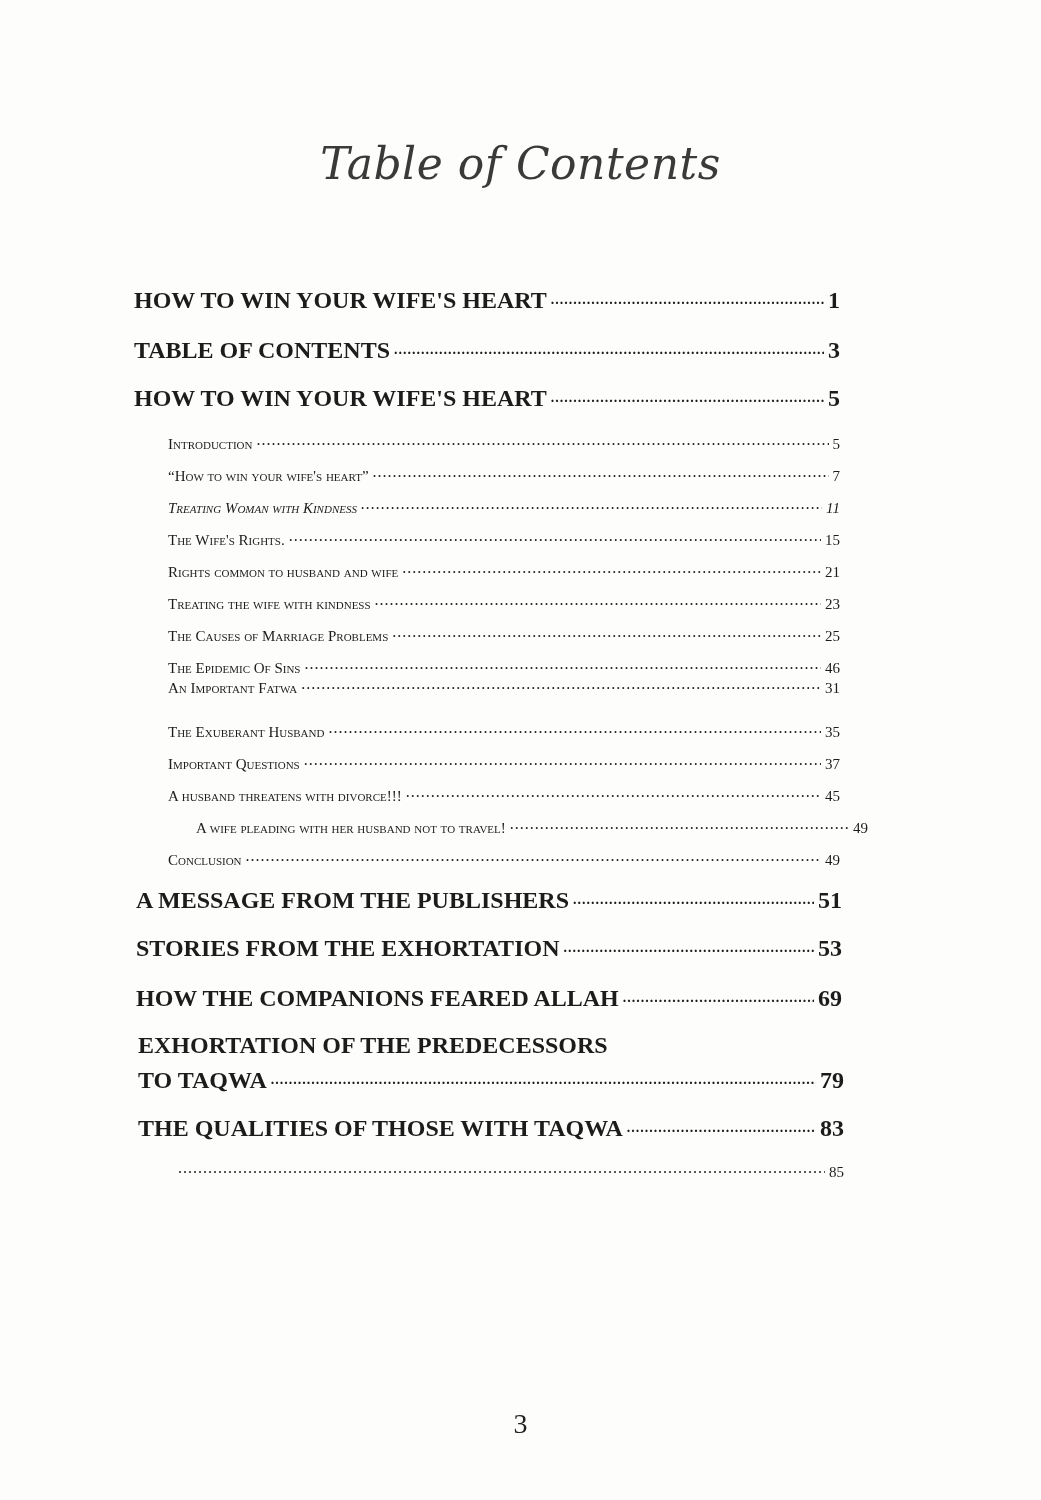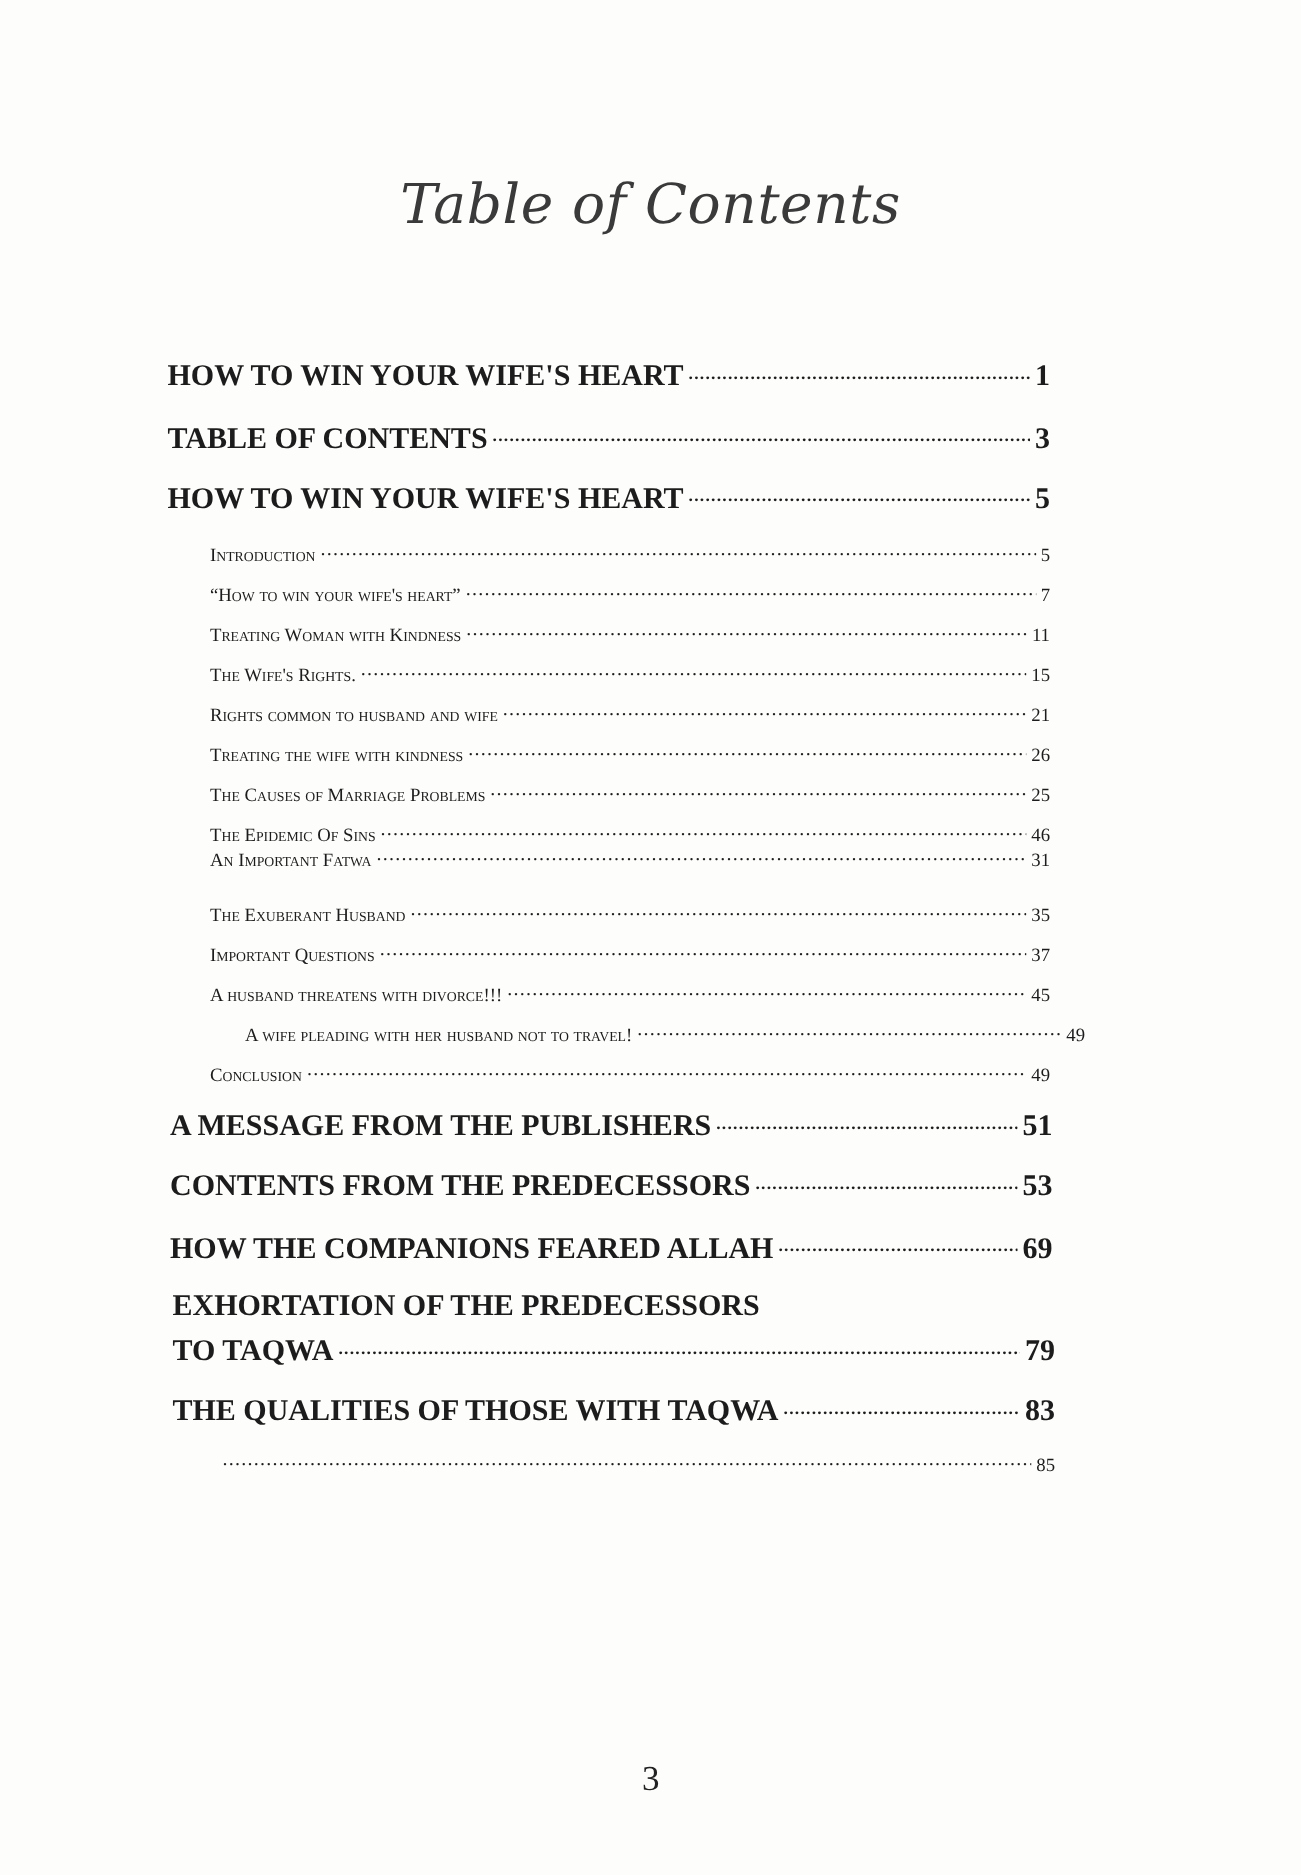--- a/index.html
+++ b/index.html
@@ -60,39 +60,39 @@
   <div class="entry sub" style="top:434px;left:168px;width:672px;">
     <span class="label">Introduction</span>
     <span class="leader"></span>
     <span class="page">5</span>
   </div>
   <div class="entry sub" style="top:466px;left:168px;width:672px;">
     <span class="label">“How to win your wife's heart”</span>
     <span class="leader"></span>
     <span class="page">7</span>
   </div>
-  <div class="entry sub" style="top:498px;left:168px;width:672px;">
+  <div class="entry sub" style="top:498px;left:168px;width:672px;font-style:italic;">
     <span class="label">Treating Woman with Kindness</span>
     <span class="leader"></span>
     <span class="page">11</span>
   </div>
   <div class="entry sub" style="top:530px;left:168px;width:672px;">
     <span class="label">The Wife's Rights.</span>
     <span class="leader"></span>
     <span class="page">15</span>
   </div>
   <div class="entry sub" style="top:562px;left:168px;width:672px;">
     <span class="label">Rights common to husband and wife</span>
     <span class="leader"></span>
     <span class="page">21</span>
   </div>
   <div class="entry sub" style="top:594px;left:168px;width:672px;">
     <span class="label">Treating the wife with kindness</span>
     <span class="leader"></span>
-    <span class="page">26</span>
+    <span class="page">23</span>
   </div>
   <div class="entry sub" style="top:626px;left:168px;width:672px;">
     <span class="label">The Causes of Marriage Problems</span>
     <span class="leader"></span>
     <span class="page">25</span>
   </div>
   <div class="entry sub" style="top:658px;left:168px;width:672px;">
     <span class="label">The Epidemic Of Sins</span>
     <span class="leader"></span>
     <span class="page">46</span>
@@ -127,21 +127,21 @@
     <span class="leader"></span>
     <span class="page">49</span>
   </div>
 
   <div class="entry bold" style="top:884px;left:136px;width:706px;">
     <span class="label">A MESSAGE FROM THE PUBLISHERS</span>
     <span class="leader"></span>
     <span class="page">51</span>
   </div>
   <div class="entry bold" style="top:932px;left:136px;width:706px;">
-    <span class="label">CONTENTS FROM THE PREDECESSORS</span>
+    <span class="label">STORIES FROM THE EXHORTATION</span>
     <span class="leader"></span>
     <span class="page">53</span>
   </div>
   <div class="entry bold" style="top:982px;left:136px;width:706px;">
     <span class="label">HOW THE COMPANIONS FEARED ALLAH</span>
     <span class="leader"></span>
     <span class="page">69</span>
   </div>
 
   <div class="cont" style="top:1032px;left:138px;">EXHORTATION OF THE PREDECESSORS</div>

